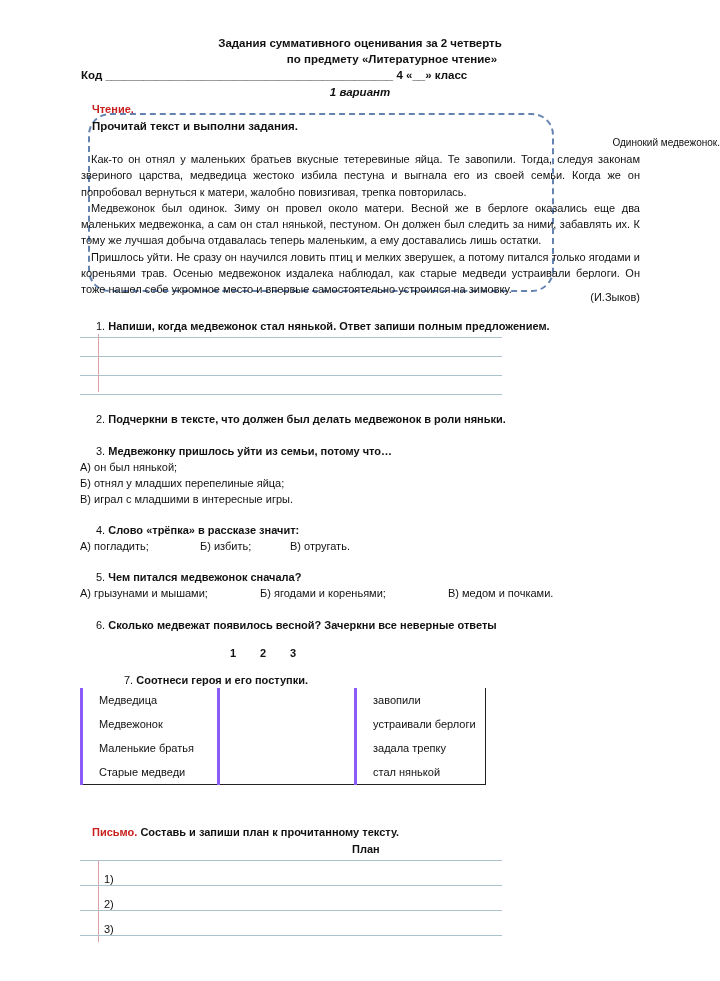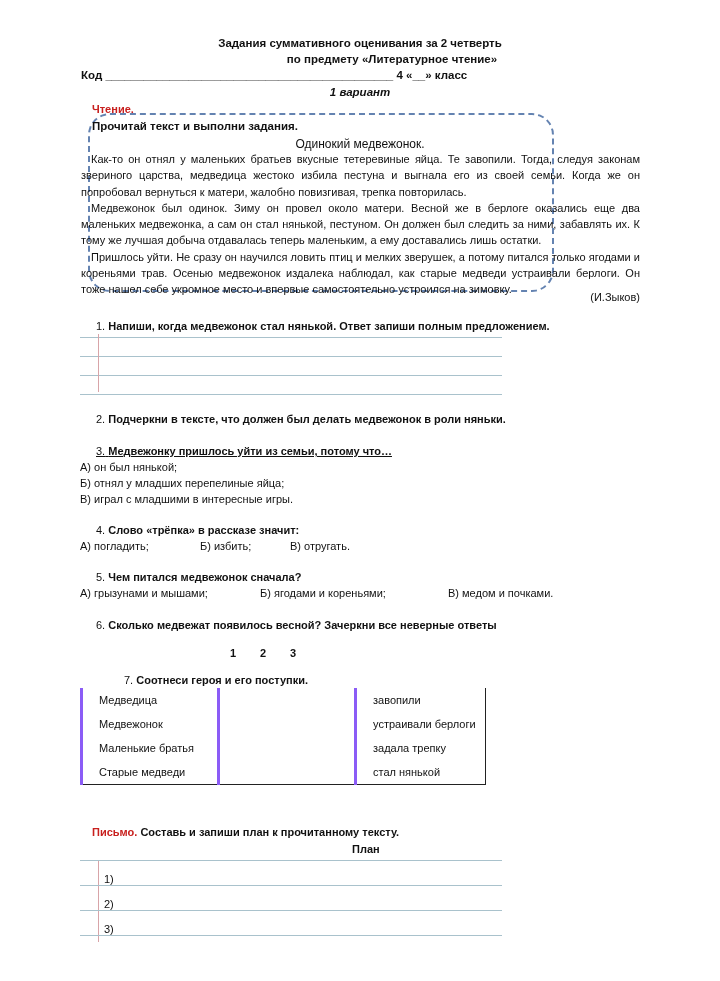--- a/index.html
+++ b/index.html
@@ -32,21 +32,21 @@
 <div class="abs b" style="top:69px; left:81px; font-size:11.5px;">
   <span>Код</span>
   <span>_____________________________________________</span>
   <span>4 «__» класс</span>
 </div>
 <div class="abs b" style="top:86px; left:0; width:720px; text-align:center; font-style:italic; font-size:11.5px;">1 вариант</div>
 
 <div class="abs dash-box"></div>
 <div class="abs b red" style="top:103px; left:92px; font-size:11px;">Чтение.</div>
 <div class="abs b" style="top:120px; left:92px; font-size:11.5px;">Прочитай текст и выполни задания.</div>
-<div class="abs" style="top:137px; left:0; width:720px; text-align:center; font-size:12px;">Одинокий медвежонок.</div>
+<div class="abs" style="top:137px; left:0; width:720px; text-align:right; font-size:10px;">Одинокий медвежонок.</div>
 
 <div class="abs para" style="top:151px;">
   <p>Как-то он отнял у маленьких братьев вкусные тетеревиные яйца. Те завопили. Тогда, следуя законам звериного царства, медведица жестоко избила пестуна и выгнала его из своей семьи. Когда же он попробовал вернуться к матери, жалобно повизгивая, трепка повторилась.</p>
   <p>Медвежонок был одинок. Зиму он провел около матери. Весной же в берлоге оказались еще два маленьких медвежонка, а сам он стал нянькой, пестуном. Он должен был следить за ними, забавлять их. К тому же лучшая добыча отдавалась теперь маленьким, а ему доставались лишь остатки.</p>
   <p>Пришлось уйти. Не сразу он научился ловить птиц и мелких зверушек, а потому питался только ягодами и кореньями трав. Осенью медвежонок издалека наблюдал, как старые медведи устраивали берлоги. Он тоже нашел себе укромное место и впервые самостоятельно устроился на зимовку.</p>
 </div>
 <div class="abs" style="top:291px; left:560px; width:80px; text-align:right;">(И.Зыков)</div>
 
 <div class="abs q" style="top:320px; left:96px;">
   <span>1.</span>
@@ -58,21 +58,21 @@
   <div class="line"></div>
   <div class="line"></div>
   <div class="line"></div>
 </div>
 
 <div class="abs q" style="top:413px; left:96px;">
   <span>2.</span>
   <span class="b">Подчеркни в тексте, что должен был делать медвежонок в роли няньки.</span>
 </div>
 
-<div class="abs q" style="top:445px; left:96px;text-decoration:underline;">
+<div class="abs q" style="top:445px; left:96px;">
   <span>3.</span>
   <span class="b">Медвежонку пришлось уйти из семьи, потому что…</span>
 </div>
 <div class="abs opt" style="top:461px; left:80px;">А) он был нянькой;</div>
 <div class="abs opt" style="top:477px; left:80px;">Б) отнял у младших перепелиные яйца;</div>
 <div class="abs opt" style="top:493px; left:80px;">В) играл с младшими в интересные игры.</div>
 
 <div class="abs q" style="top:524px; left:96px;">
   <span>4.</span>
   <span class="b">Слово «трёпка» в рассказе значит:</span>

